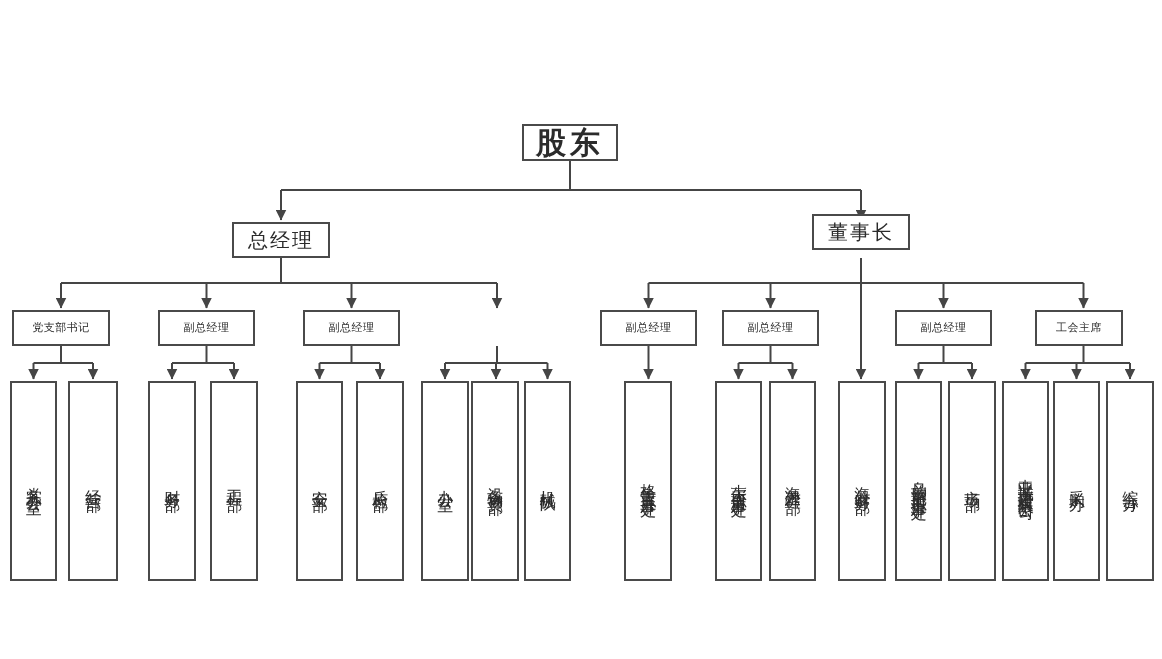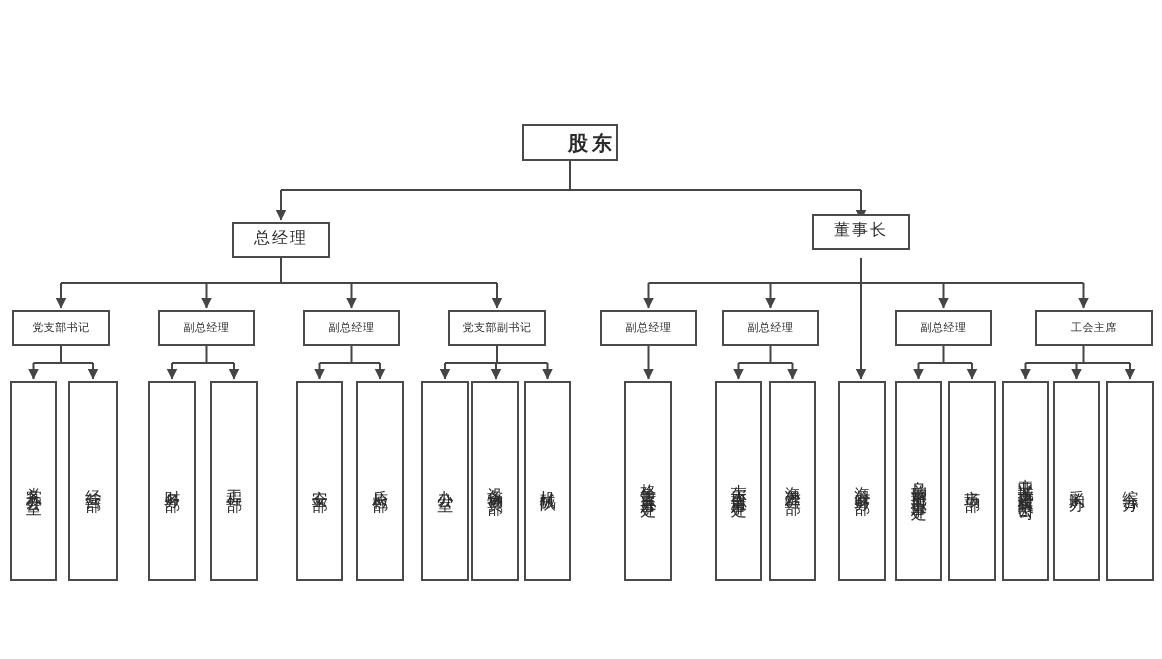--- a/index.html
+++ b/index.html
@@ -13,22 +13,22 @@
   .canvas { position:relative; width:1162px; height:659px; }
   .wires { position:absolute; left:0; top:0; width:1162px; height:659px; }
   .wires path { stroke:var(--line,#454545); stroke-width:2; fill:none; }
   .node {
     position:absolute; background:#fff;
     border:2px solid var(--border,#4a4a4a);
     color:var(--text,#2b2b2b);
     display:flex; align-items:center; justify-content:center;
     text-align:center; line-height:1.1;
   }
-  .root { font-size:20px; font-weight:bold; letter-spacing:4px;justify-content:flex-end; }
-  .mgr  { font-size:16px; letter-spacing:2px;font-family:Liberation Mono, monospace; }
+  .root { font-size:30px; font-weight:bold; letter-spacing:4px; }
+  .mgr  { font-size:20px; letter-spacing:2px; }
   .l3   { font-size:11px; letter-spacing:0.5px; }
   .leaf span {
     writing-mode:vertical-rl; text-orientation:upright;
     font-size:16px; letter-spacing:3px; line-height:1.15;
   }
 </style>
 </head>
 <body>
 
 <div class="canvas">
@@ -112,33 +112,30 @@
 
   <div class="node l3" style="left:12px;top:310px;width:98px;height:36px;">
     <span>党支部书记</span>
   </div>
   <div class="node l3" style="left:158px;top:310px;width:97px;height:36px;">
     <span>副总经理</span>
   </div>
   <div class="node l3" style="left:303px;top:310px;width:97px;height:36px;">
     <span>副总经理</span>
   </div>
-  <div class="node l3" style="left:448px;top:310px;width:98px;height:36px;">
-    <span>党支部副书记</span>
-  </div>
   <div class="node l3" style="left:600px;top:310px;width:97px;height:36px;">
     <span>副总经理</span>
   </div>
   <div class="node l3" style="left:722px;top:310px;width:97px;height:36px;">
     <span>副总经理</span>
   </div>
   <div class="node l3" style="left:895px;top:310px;width:97px;height:36px;">
     <span>副总经理</span>
   </div>
-  <div class="node l3" style="left:1035px;top:310px;width:118px;height:36px;">
+  <div class="node l3" style="left:1035px;top:310px;width:88px;height:36px;">
     <span>工会主席</span>
   </div>
 
   <div class="node leaf" style="left:10px;top:381px;width:47px;height:200px;">
     <span>党务办公室</span>
   </div>
   <div class="node leaf" style="left:68px;top:381px;width:50px;height:200px;">
     <span>经营部</span>
   </div>
   <div class="node leaf" style="left:148px;top:381px;width:48px;height:200px;">

